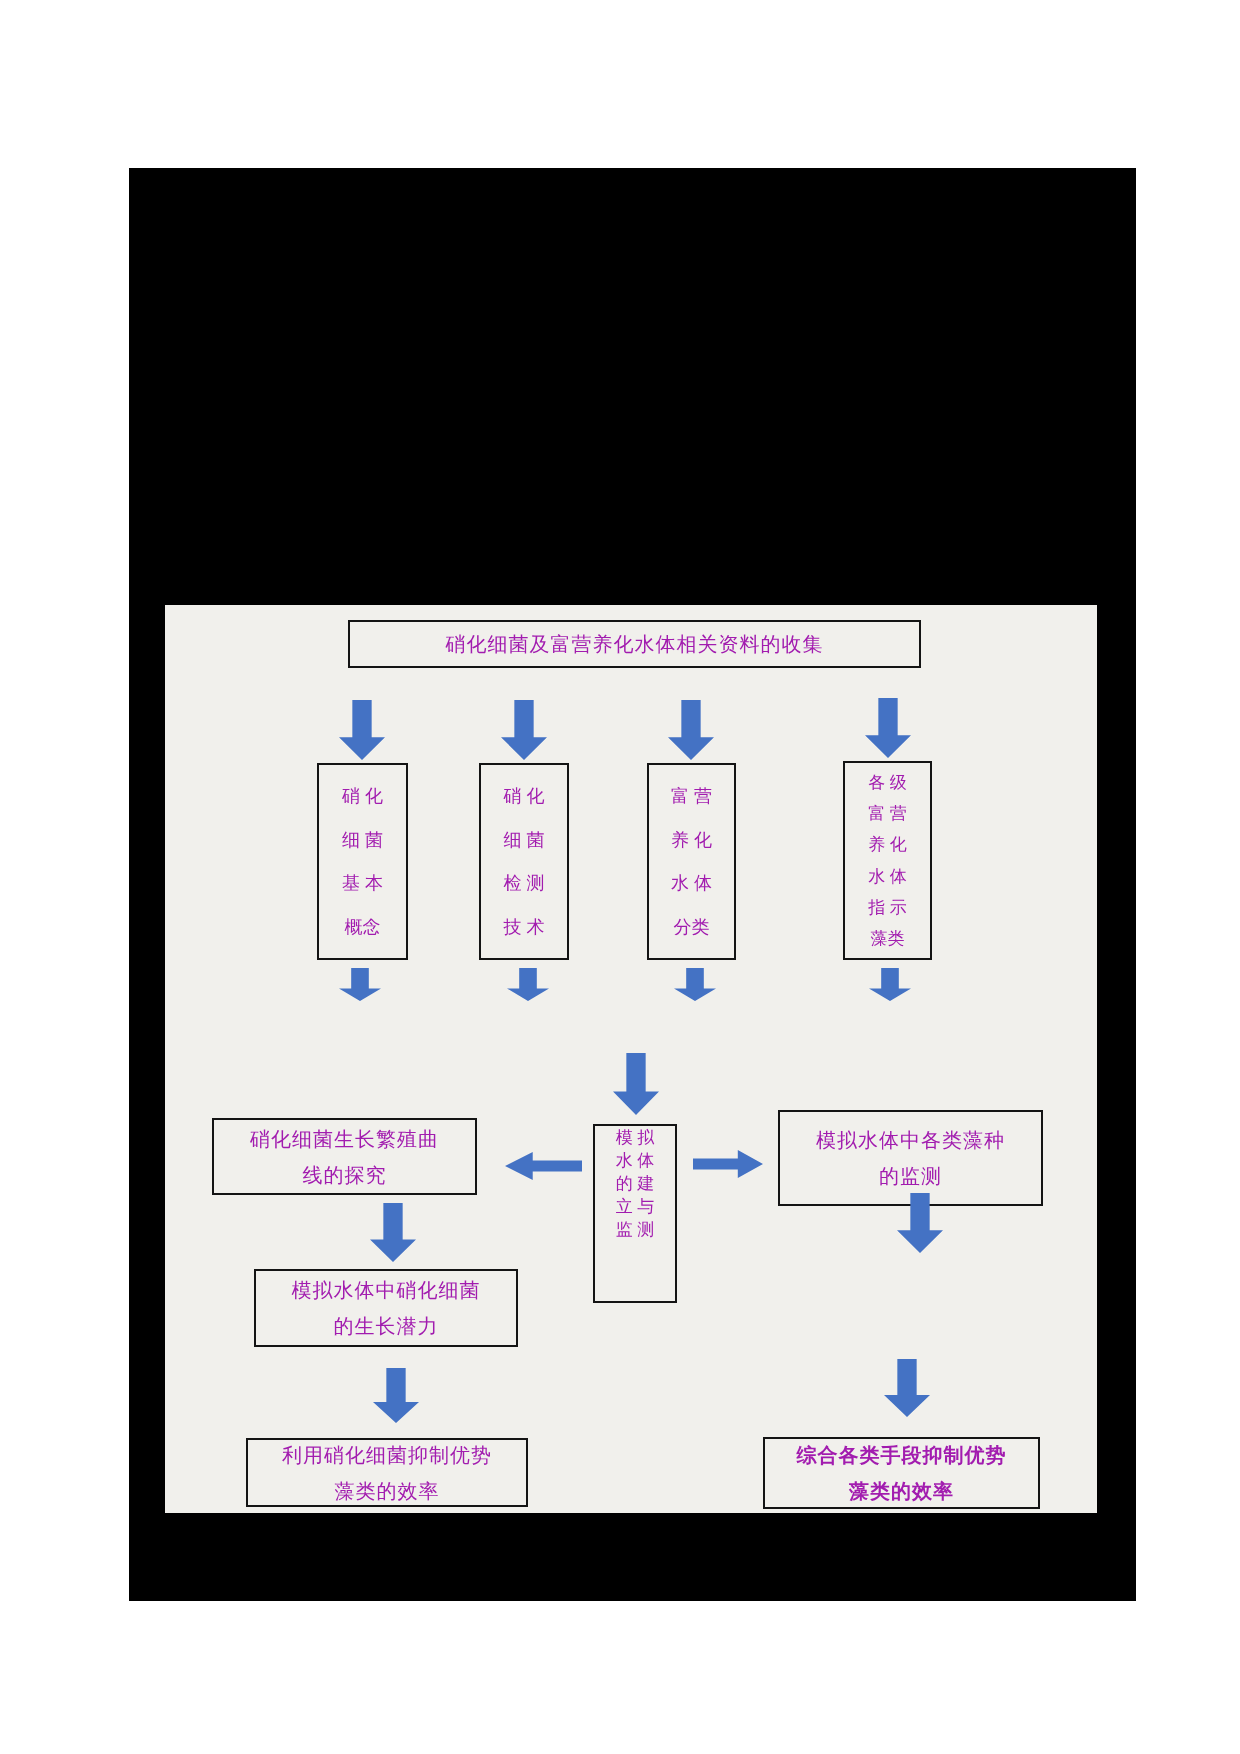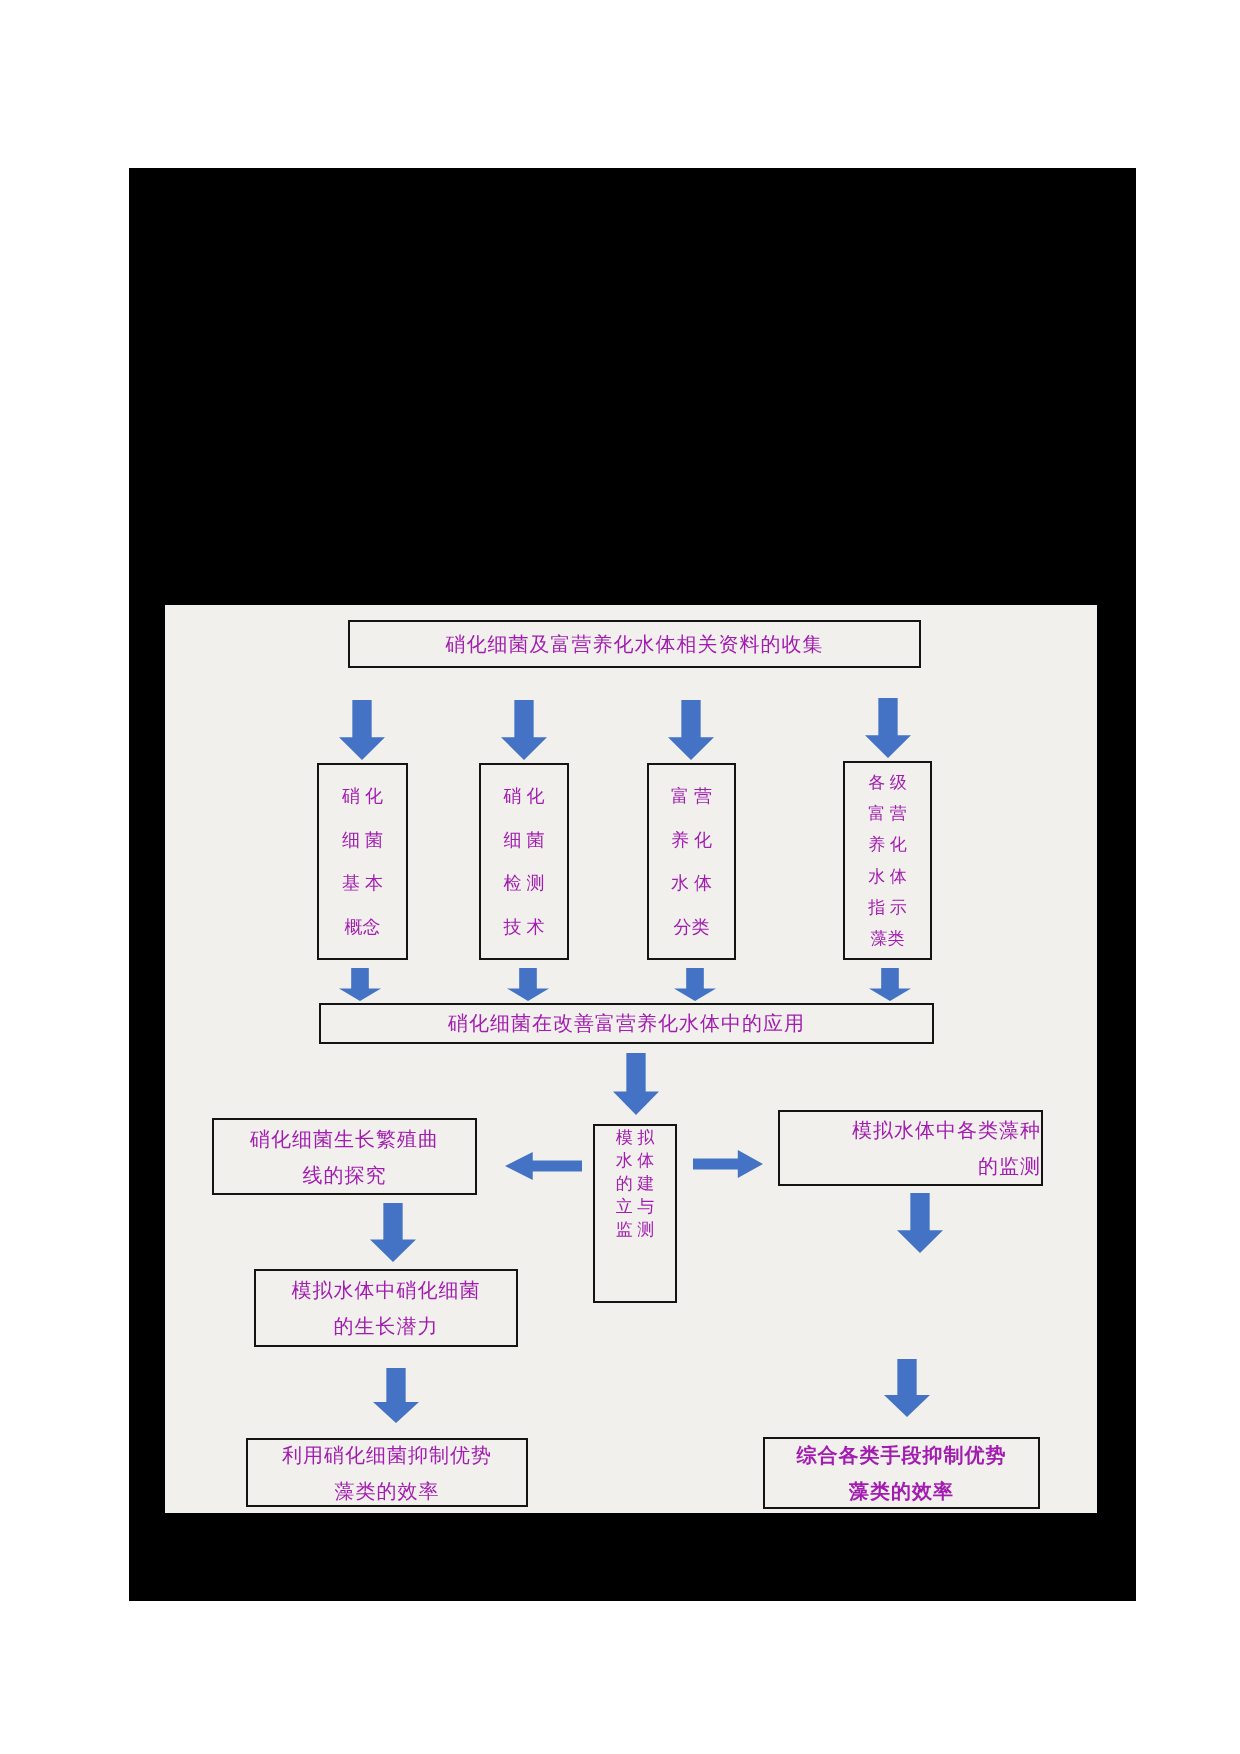--- a/index.html
+++ b/index.html
@@ -94,23 +94,20 @@
         <span class="row">水 体</span>
         <span class="row">指 示</span>
         <span class="row">藻类</span>
       </div>
 
       <div class="arrow arr-down" style="left:174px; top:363px; width:42px; height:33px;"></div>
       <div class="arrow arr-down" style="left:342px; top:363px; width:42px; height:33px;"></div>
       <div class="arrow arr-down" style="left:509px; top:363px; width:42px; height:33px;"></div>
       <div class="arrow arr-down" style="left:704px; top:363px; width:42px; height:33px;"></div>
 
-      <div class="box banner" style="left:154px; top:398px; width:615px; height:41px;">
-        <span>硝化细菌在改善富营养化水体中的应用</span>
-      </div>
 
       <div class="arrow arr-down" style="left:448px; top:448px; width:46px; height:62px;"></div>
 
       <div class="box centerbox" style="left:428px; top:519px; width:84px; height:179px;">
         <span class="row">模 拟</span>
         <span class="row">水 体</span>
         <span class="row">的 建</span>
         <span class="row">立 与</span>
         <span class="row">监 测</span>
       </div>
@@ -126,21 +123,21 @@
       <div class="box twoline" style="left:89px; top:664px; width:264px; height:78px;">
         <span>模拟水体中硝化细菌</span>
         <span>的生长潜力</span>
       </div>
       <div class="arrow arr-down" style="left:208px; top:763px; width:46px; height:55px;"></div>
       <div class="box twoline" style="left:81px; top:833px; width:282px; height:69px;">
         <span>利用硝化细菌抑制优势</span>
         <span>藻类的效率</span>
       </div>
 
-      <div class="box twoline" style="left:613px; top:505px; width:265px; height:76px;align-items:flex-end;">
+      <div class="box twoline" style="left:613px; top:505px; width:265px; height:96px;">
         <span>模拟水体中各类藻种</span>
         <span>的监测</span>
       </div>
       <div class="arrow arr-down" style="left:732px; top:588px; width:46px; height:60px;"></div>
       <div class="arrow arr-down" style="left:719px; top:754px; width:46px; height:58px;"></div>
       <div class="box twoline" style="left:598px; top:832px; width:277px; height:72px;font-weight:bold;">
         <span>综合各类手段抑制优势</span>
         <span>藻类的效率</span>
       </div>
 

